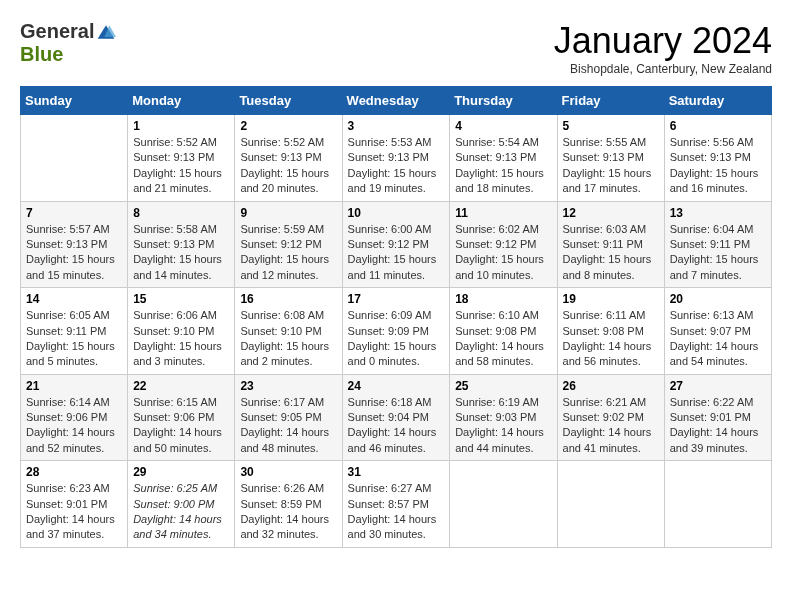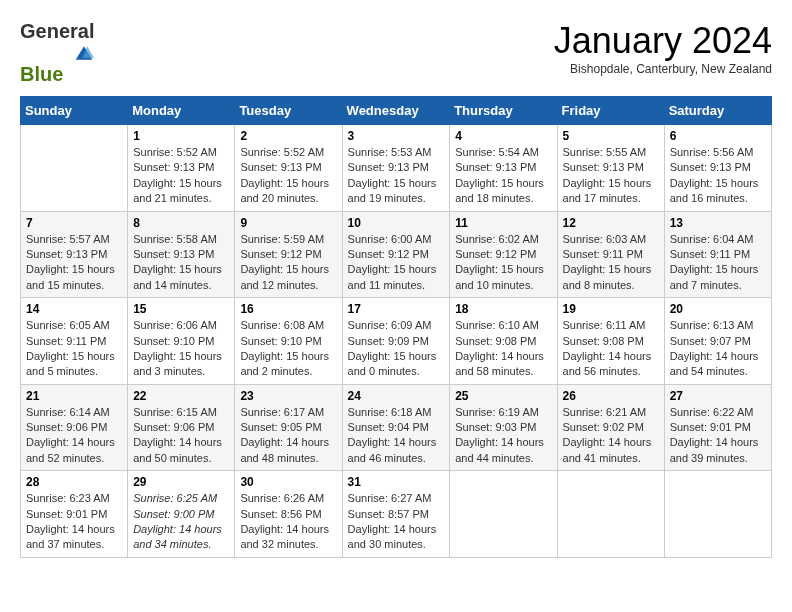--- a/index.html
+++ b/index.html
@@ -16,22 +16,21 @@
       align-items: flex-start;
       margin-bottom: 10px;
     }
     .logo {
       display: flex;
       flex-direction: column;
       align-items: flex-start;
     }
     .logo-text {
       display: flex;
-      align-items: flex-end;
-      flex-direction: column;
+      align-items: center;
     }
     .logo-general {
       font-size: 20px;
       font-weight: bold;
       color: #333;
     }
     .logo-blue {
       font-size: 20px;
       font-weight: bold;
       color: #4d7c0f;
@@ -336,21 +335,21 @@
         <td>
           <span class="day-number">29</span>
           <div class="day-info" style="white-space: pre-line; font-style: italic;">Sunrise: 6:25 AM
 Sunset: 9:00 PM
 Daylight: 14 hours
 and 34 minutes.</div>
         </td>
         <td>
           <span class="day-number">30</span>
           <div class="day-info" style="white-space: pre-line;">Sunrise: 6:26 AM
-Sunset: 8:56 PM
+Sunset: 8:59 PM
 Daylight: 14 hours
 and 32 minutes.</div>
         </td>
         <td>
           <span class="day-number">31</span>
           <div class="day-info" style="white-space: pre-line;">Sunrise: 6:27 AM
 Sunset: 8:57 PM
 Daylight: 14 hours
 and 30 minutes.</div>
         </td>

